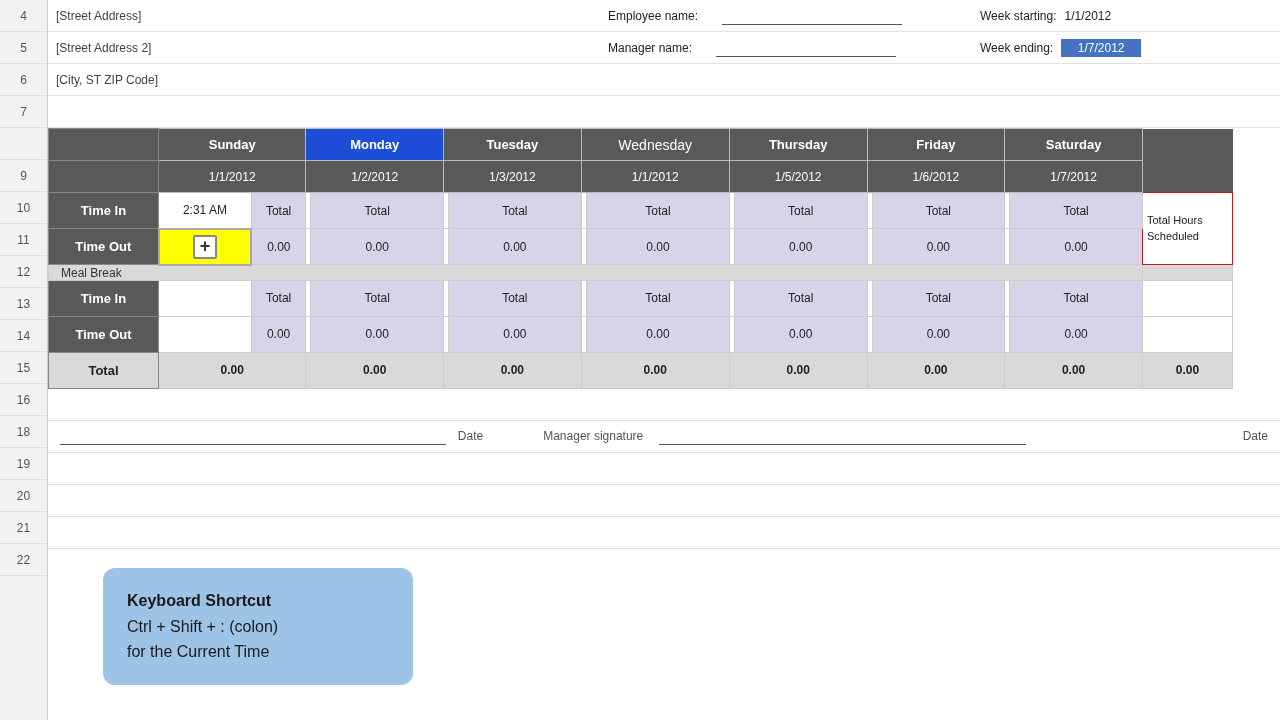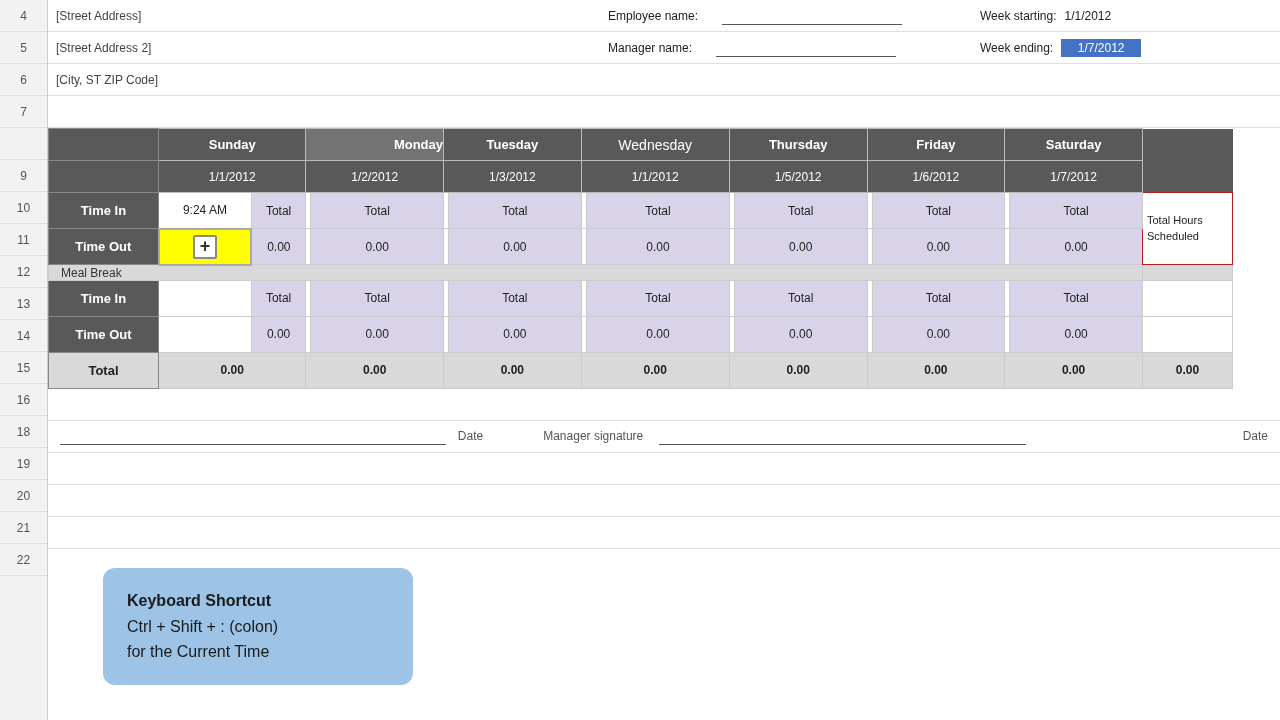--- a/index.html
+++ b/index.html
@@ -240,21 +240,21 @@
 
     <div class="schedule-container">
       <table class="main-grid" style="border-collapse:collapse;">
 
         <thead>
           <tr>
             <td style="width:110px; background:#595959; border:1px solid #888;"></td>
             <td colspan="2" style="background:#595959; color:#fff; font-weight:bold; text-align:center; font-size:13px; height:32px; width:150px;">
               <span>Sunday</span>
             </td>
-            <td colspan="2" style="background:#737373; color:#fff; font-weight:bold; text-align:right; font-size:13px; width:140px;">
+            <td colspan="2" style="background:#1d4ed8; color:#fff; font-weight:bold; text-align:center; font-size:13px; width:140px;">
               <span>Monday</span>
             </td>
             <td colspan="2" style="background:#595959; color:#fff; font-weight:bold; text-align:center; font-size:13px; width:140px;">
               <span>Tuesday</span>
             </td>
             <td colspan="2" style="background:#595959; color:#fff; font-weight:normal; text-align:center; font-size:14px; width:150px;">
               <span>Wednesday</span>
             </td>
             <td colspan="2" style="background:#595959; color:#fff; font-weight:bold; text-align:center; font-size:13px; width:140px;">
               <span>Thursday</span>
@@ -294,21 +294,21 @@
             <td style="background:#595959; border:none;"></td>
           </tr>
         </thead>
         <tbody>
 
           <tr>
             <td class="row-label" style="background:#595959; color:#fff; font-weight:bold; text-align:center; height:36px; border:1px solid #888;">
               <span>Time In</span>
             </td>
             <td style="background:#fff; text-align:center; font-size:12px; border:1px solid #ccc;">
-              <span>9:24 AM</span>
+              <span>2:31 AM</span>
             </td>
             <td style="background:#d9d3e9; text-align:center; font-size:12px; border:1px solid #ccc;">Total</td>
             <td style="background:#fff; border:1px solid #ccc;"></td>
             <td style="background:#d9d3e9; text-align:center; font-size:12px; border:1px solid #ccc;">Total</td>
             <td style="background:#fff; border:1px solid #ccc;"></td>
             <td style="background:#d9d3e9; text-align:center; font-size:12px; border:1px solid #ccc;">Total</td>
             <td style="background:#fff; border:1px solid #ccc;"></td>
             <td style="background:#d9d3e9; text-align:center; font-size:12px; border:1px solid #ccc;">Total</td>
             <td style="background:#fff; border:1px solid #ccc;"></td>
             <td style="background:#d9d3e9; text-align:center; font-size:12px; border:1px solid #ccc;">Total</td>

